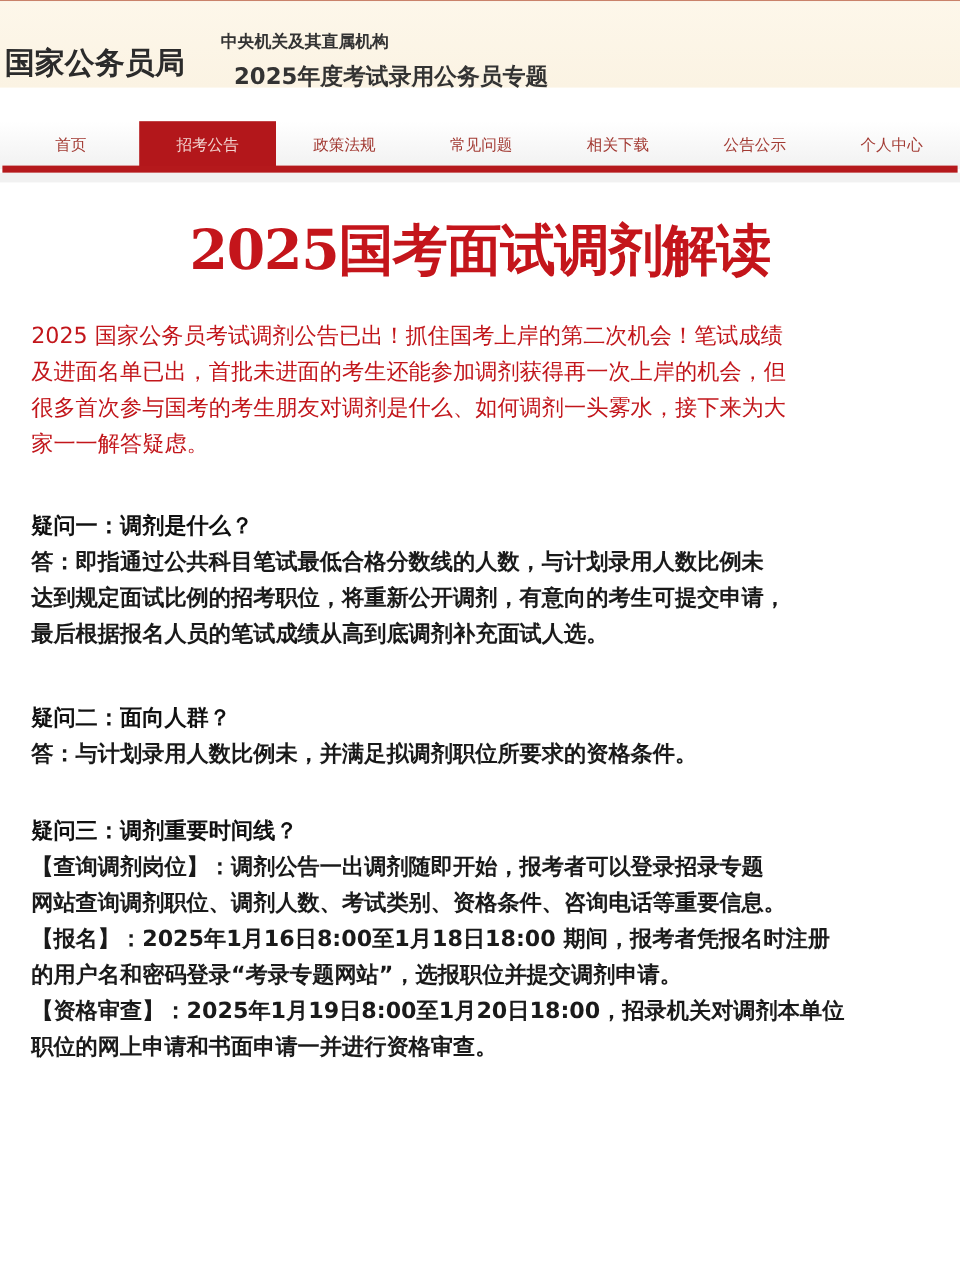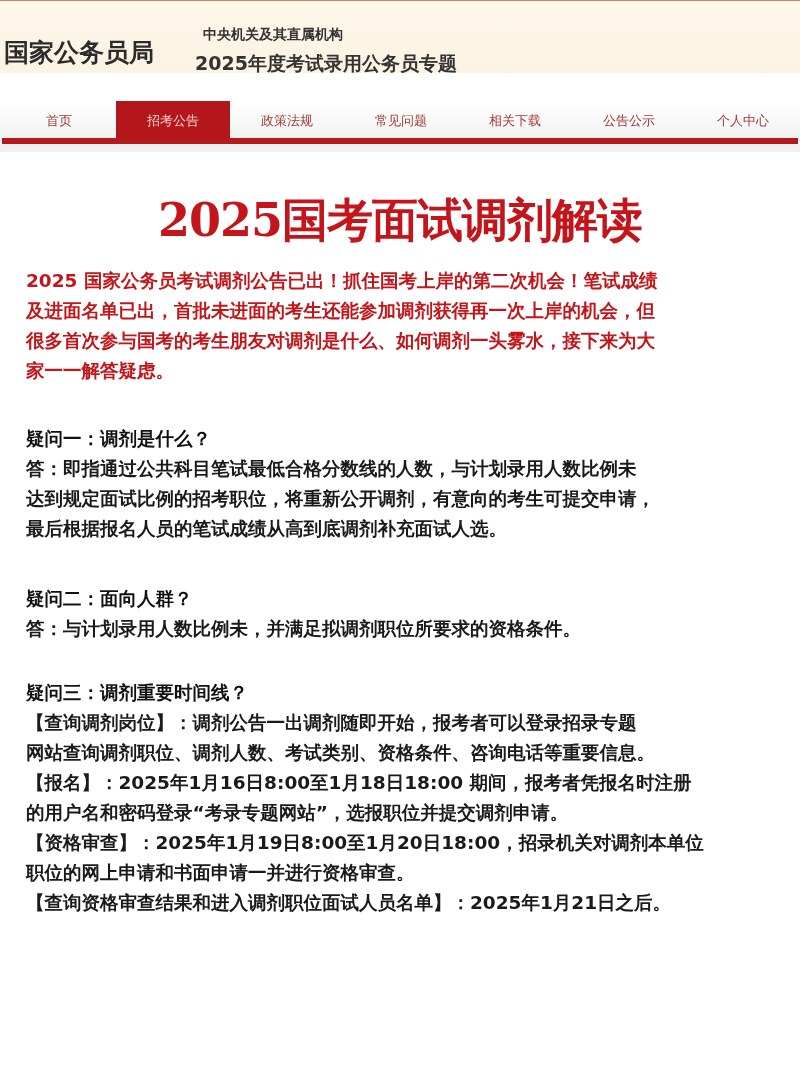--- a/index.html
+++ b/index.html
@@ -9,21 +9,21 @@
   .top-strip { position: absolute; left: 0; top: 0; width: 800px; height: 1px; background: #c9826a; }
   .header {
     position: absolute; left: 0; top: 1px; width: 800px; height: 72px;
     background: linear-gradient(180deg, #fdf7ea 0%, #fbf3e3 100%);
   }
   .site-name {
     position: absolute; left: 4px; top: 35px;
     font-size: 25px; font-weight: bold; color: #2b2b2b; letter-spacing: 0px;
   }
   .sub-line1 {
-    position: absolute; left: 203px; top: 25px;
+    position: absolute; left: 184px; top: 25px;
     font-size: 14px; font-weight: bold; color: #333;
   }
   .sub-line2 {
     position: absolute; left: 195px; top: 50px;
     font-size: 19px; font-weight: bold; color: #333;
   }
 
   .nav {
     position: absolute; left: 0; top: 101px; width: 800px; height: 40px;
     background: linear-gradient(180deg, #ffffff 0%, #f1f1f1 100%);
@@ -31,27 +31,27 @@
   .nav-bar { position: absolute; left: 2px; top: 138px; width: 796px; height: 6px; background: #b5191c; }
   .nav-item {
     position: absolute; top: 0; width: 114px; height: 40px;
     display: flex; align-items: center; justify-content: center;
     font-size: 13px; color: #a23a33;
   }
   .nav-item.active { background: #b3171b; color: #f2d3cf; height: 40px; }
   .nav-shadow { position: absolute; left: 0; top: 144px; width: 800px; height: 8px; background: #f1f1f1; }
 
   .title {
-    position: absolute; left: 0; top: 190px; width: 800px; text-align: center;
+    position: absolute; left: 0; top: 178px; width: 800px; text-align: center;
     font-family: "DejaVu Serif", "Liberation Serif", serif;
     font-size: 46px; font-weight: bold; color: #c4151b; letter-spacing: -1px;
   }
 
   .content { position: absolute; left: 26px; width: 750px; }
-  .intro { top: 266px; color: #c2161b; font-weight: bold; font-size: 18.5px; line-height: 30px; }
+  .intro { top: 266px; color: #c2161b; font-weight: normal; font-size: 18.5px; line-height: 30px; }
   .para { font-size: 18.5px; line-height: 30px; color: #1a1a1a; }
   .q { font-weight: bold; color: #111; }
   .p { font-weight: bold; }
 </style>
 </head>
 <body>
 
 <div class="top-strip"></div>
 
 <div class="header">
@@ -94,17 +94,16 @@
 </div>
 
 <div class="content para" style="top:678px">
   <div class="q">疑问三：调剂重要时间线？</div>
   <div class="p">【查询调剂岗位】：调剂公告一出调剂随即开始，报考者可以登录招录专题</div>
   <div class="p">网站查询调剂职位、调剂人数、考试类别、资格条件、咨询电话等重要信息。</div>
   <div class="p">【报名】：2025年1月16日8:00至1月18日18:00 期间，报考者凭报名时注册</div>
   <div class="p">的用户名和密码登录“考录专题网站”，选报职位并提交调剂申请。</div>
   <div class="p">【资格审查】：2025年1月19日8:00至1月20日18:00，招录机关对调剂本单位</div>
   <div class="p">职位的网上申请和书面申请一并进行资格审查。</div>
-  <div class="p">【查询资格审查结果和进入调剂职位面试人员名单】：2025年1月21日之后。</div>
 </div>
 
 <div class="content para" style="top:960px">
 </div>
 
 </body></html>

